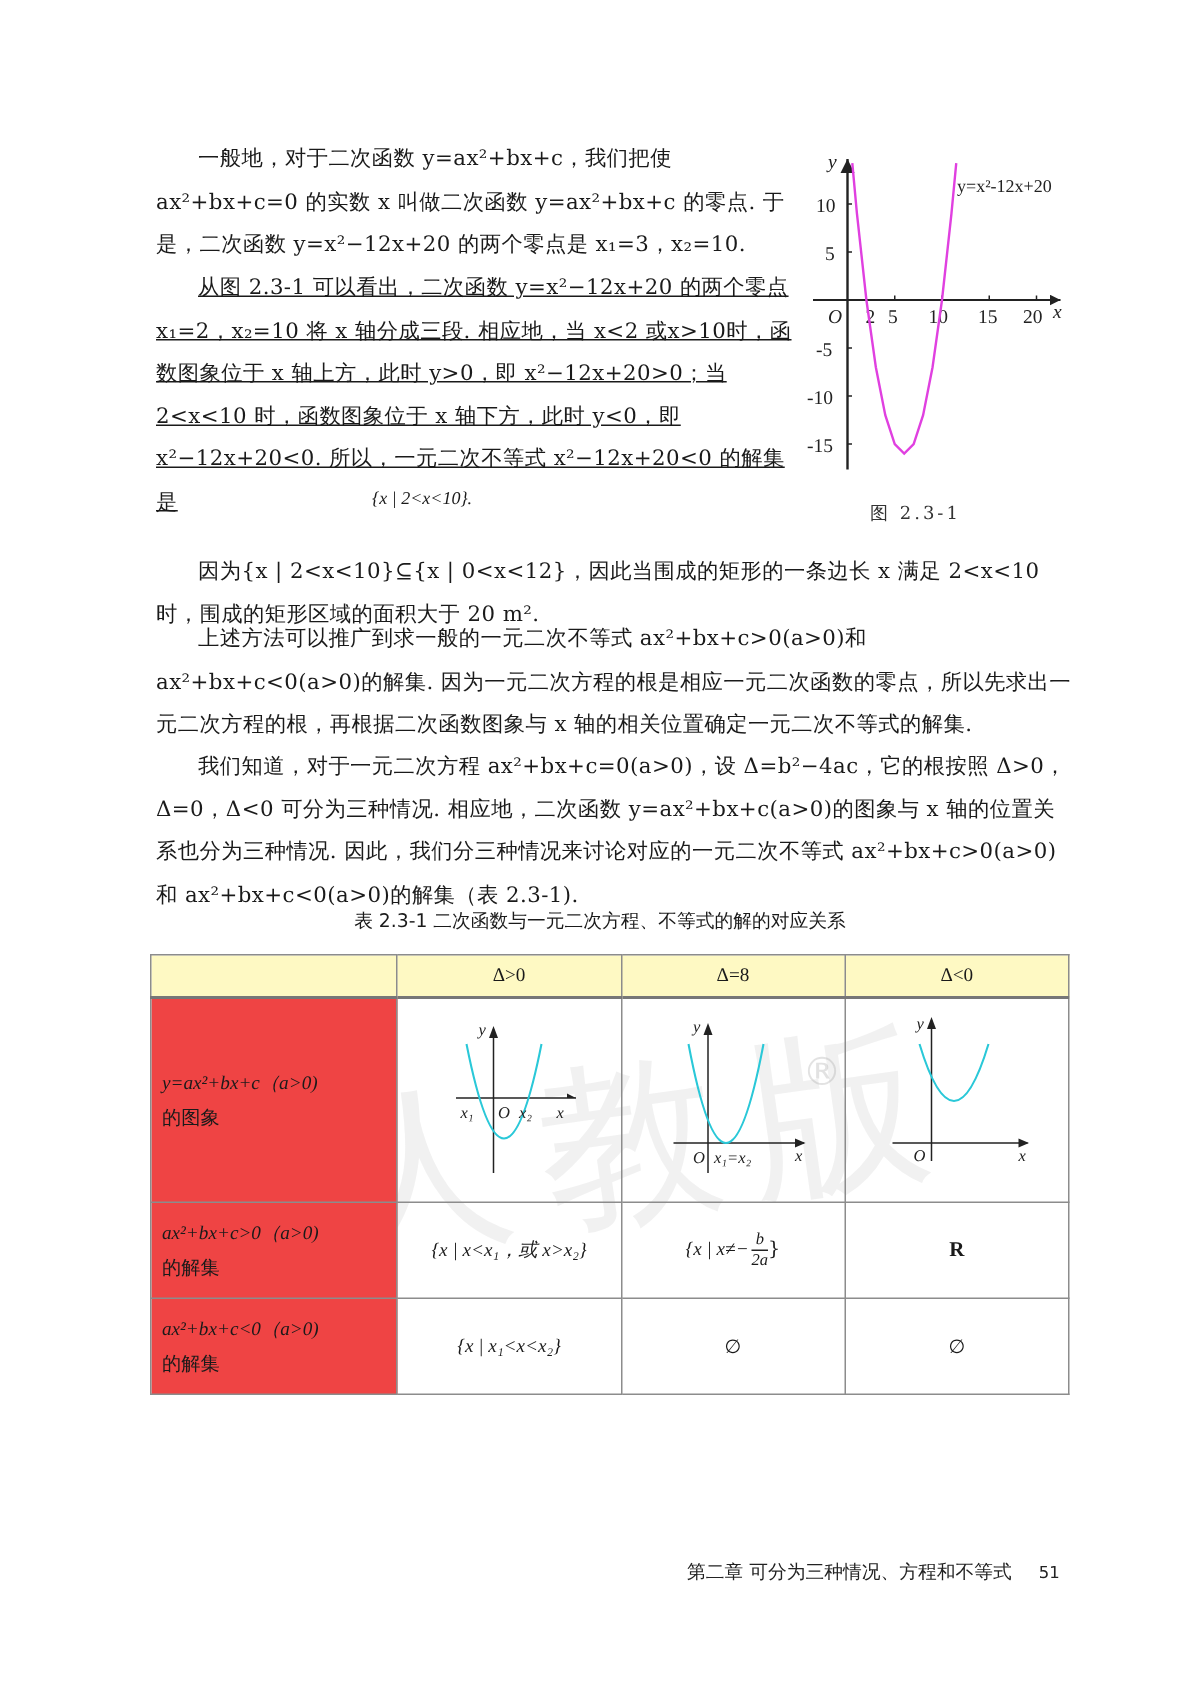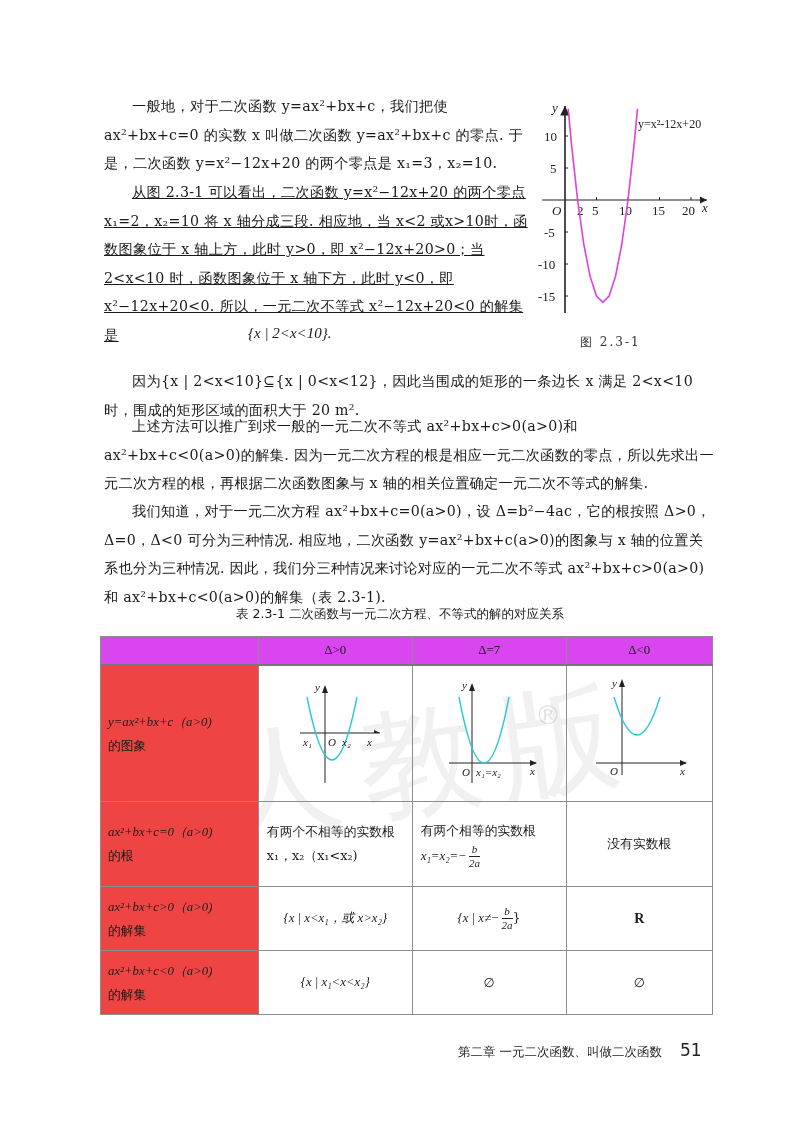--- a/index.html
+++ b/index.html
@@ -2,42 +2,42 @@
 <html><head>
 <meta charset="utf-8">
 <style>
   html, body { margin:0; padding:0; background:#ffffff; }
   body { width:800px; height:1123px; position:relative; overflow:hidden;
          font-family:"DejaVu Serif","Liberation Serif",serif; color:#1a1a1a; }
   .para { position:absolute; left:104px; font-size:14.2px; line-height:28.6px; letter-spacing:0.3px; }
   .para p { margin:0; }
   .indent { text-indent:28px; }
   .math { font-family:"Liberation Serif","DejaVu Serif",serif; font-style:italic; }
-  .centered-set { position:absolute; left:248px; top:325px; font-size:15px; }
+  .centered-set { position:absolute; left:248px; top:325px; font-size:12px; }
   #fig-main { position:absolute; left:530px; top:98px; }
   .fig-caption { position:absolute; left:580px; top:334px; font-size:12px; color:#333; letter-spacing:2px; }
   .table-caption { position:absolute; left:0; width:800px; text-align:center; top:606px; font-size:12.5px; font-weight:normal;
                    font-family:"DejaVu Sans","Liberation Sans",sans-serif; }
   table.rel { position:absolute; left:100px; top:636px; width:613px; border-collapse:collapse;
               border:1.5px solid #333; font-size:12.8px; }
   table.rel td { border:1px solid #8c8c8c; vertical-align:middle; padding:0; }
-  table.rel tr.head td { background:#d946ef; text-align:center; height:27px; border-bottom:2px solid #777; }
+  table.rel tr.head td { background:#fef9c3; text-align:center; height:27px; border-bottom:2px solid #777; }
   table.rel td.rowhead { background:#ef4444; width:156px; padding-left:7px; line-height:24px; text-align:left; }
   table.rel td.c { text-align:center; width:148px; }
   .row-graph td { height:135px; }
   .row-root td { height:84px; }
   .row-gt td { height:63px; }
   .row-lt td { height:63px; }
   .frac { display:inline-block; vertical-align:middle; text-align:center; font-size:11px; line-height:13px; margin-left:2px; }
   .frac .num { display:block; border-bottom:1px solid #222; padding:0 2px; }
   .frac .den { display:block; }
   .rootcell { text-align:left !important; padding-left:8px !important; line-height:24px; }
   .footer { position:absolute; top:1040px; left:458px; font-size:12.5px; color:#222;
             font-family:"DejaVu Sans","Liberation Sans",sans-serif; }
-  .footer .pg { margin-left:14px; font-size:17px; }
+  .footer .pg { margin-left:14px; font-size:11px; }
   .watermark { position:absolute; left:220px; top:680px; font-size:120px; color:rgba(180,180,180,0.18);
                font-family:"DejaVu Serif",serif; transform:rotate(-8deg); pointer-events:none; letter-spacing:20px; }
   .wm-r { position:absolute; left:535px; top:700px; font-size:26px; color:rgba(160,160,160,0.3);
           font-family:"DejaVu Sans",sans-serif; }
   .boldR { font-weight:bold; font-family:"Liberation Serif",serif; font-size:14px; }
 </style>
 </head>
 <body>
 
 <div class="para" style="top:92px; width:428px;">
@@ -103,21 +103,21 @@
 <div class="table-caption">表 2.3-1   二次函数与一元二次方程、不等式的解的对应关系</div>
 
 <div class="watermark">人教版</div>
 <div class="wm-r">®</div>
 
 <table class="rel">
   <tbody>
       <tr class="head">
     <td class="rowhead"></td>
     <td class="c math" style="font-style:normal;">Δ&gt;0</td>
-    <td class="c math" style="font-style:normal;">Δ=7</td>
+    <td class="c math" style="font-style:normal;">Δ=8</td>
     <td class="c math" style="font-style:normal;">Δ&lt;0</td>
   </tr>
 
   <tr class="row-graph">
     <td class="rowhead">
       <div class="math">y=ax²+bx+c（a&gt;0)</div>
       <div>的图象</div>
     </td>
     <td class="c">
       <svg width="110" height="115" viewBox="0 0 110 115">
@@ -159,34 +159,20 @@
         <path d="M30,22 Q53,98 76,22" fill="none" stroke="#2ac8d8" stroke-width="1.4"></path>
         <g font-family="Liberation Serif, serif" font-style="italic" font-size="11" fill="#222">
           <text x="28" y="12">y</text>
           <text x="26" y="100">O</text>
           <text x="96" y="100">x</text>
         </g>
       </svg>
     </td>
   </tr>
 
-  <tr class="row-root">
-    <td class="rowhead">
-      <div class="math">ax²+bx+c=0（a&gt;0)</div>
-      <div>的根</div>
-    </td>
-    <td class="c rootcell">有两个不相等的实数根 x₁，x₂（x₁&lt;x₂)</td>
-    <td class="c rootcell">
-      <div>有两个相等的实数根</div>
-      <div>
-        <span class="math">x₁=x₂=−</span><span class="frac math"><span class="num">b</span><span class="den">2a</span></span>
-      </div>
-    </td>
-    <td class="c">没有实数根</td>
-  </tr>
 
   <tr class="row-gt">
     <td class="rowhead">
       <div class="math">ax²+bx+c&gt;0（a&gt;0)</div>
       <div>的解集</div>
     </td>
     <td class="c math">{x | x&lt;x₁，或 x&gt;x₂}</td>
     <td class="c">
       <span class="math">{x | x≠−</span><span class="frac math"><span class="num">b</span><span class="den">2a</span></span><span>}</span>
     </td>
@@ -199,15 +185,15 @@
       <div>的解集</div>
     </td>
     <td class="c math">{x | x₁&lt;x&lt;x₂}</td>
     <td class="c">∅</td>
     <td class="c">∅</td>
   </tr>
 </tbody>
   </table>
 
 <div class="footer">
-  <span>第二章   一元二次函数、叫做二次函数</span>
+  <span>第二章   可分为三种情况、方程和不等式</span>
   <span class="pg">51</span>
 </div>
 
 </body></html>

